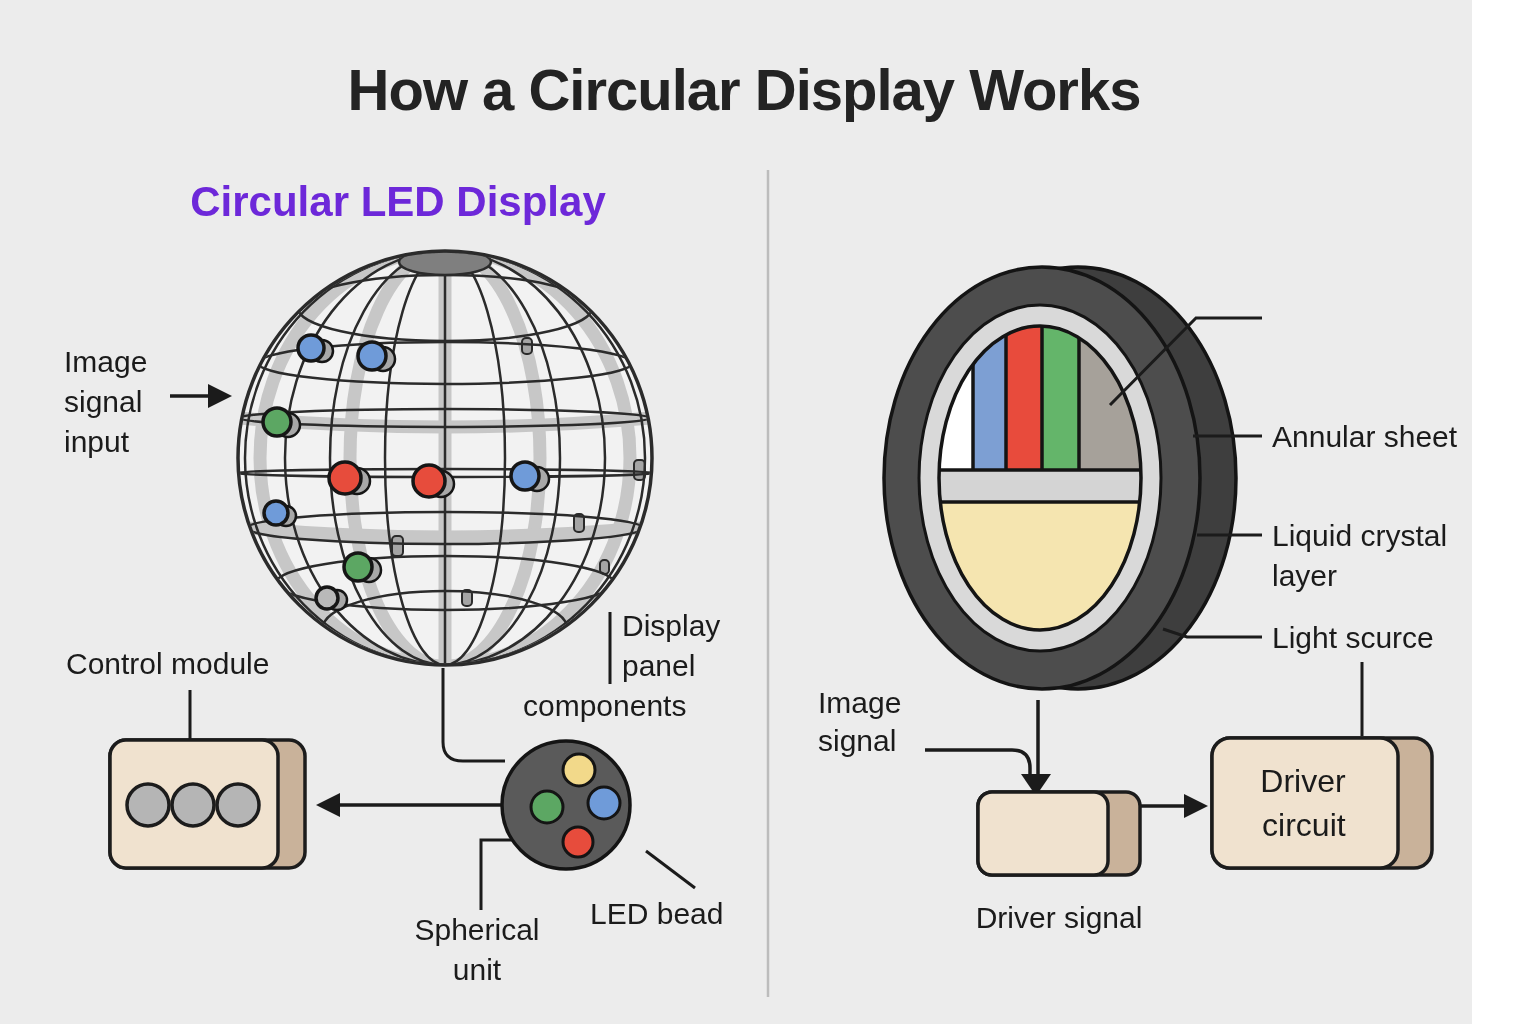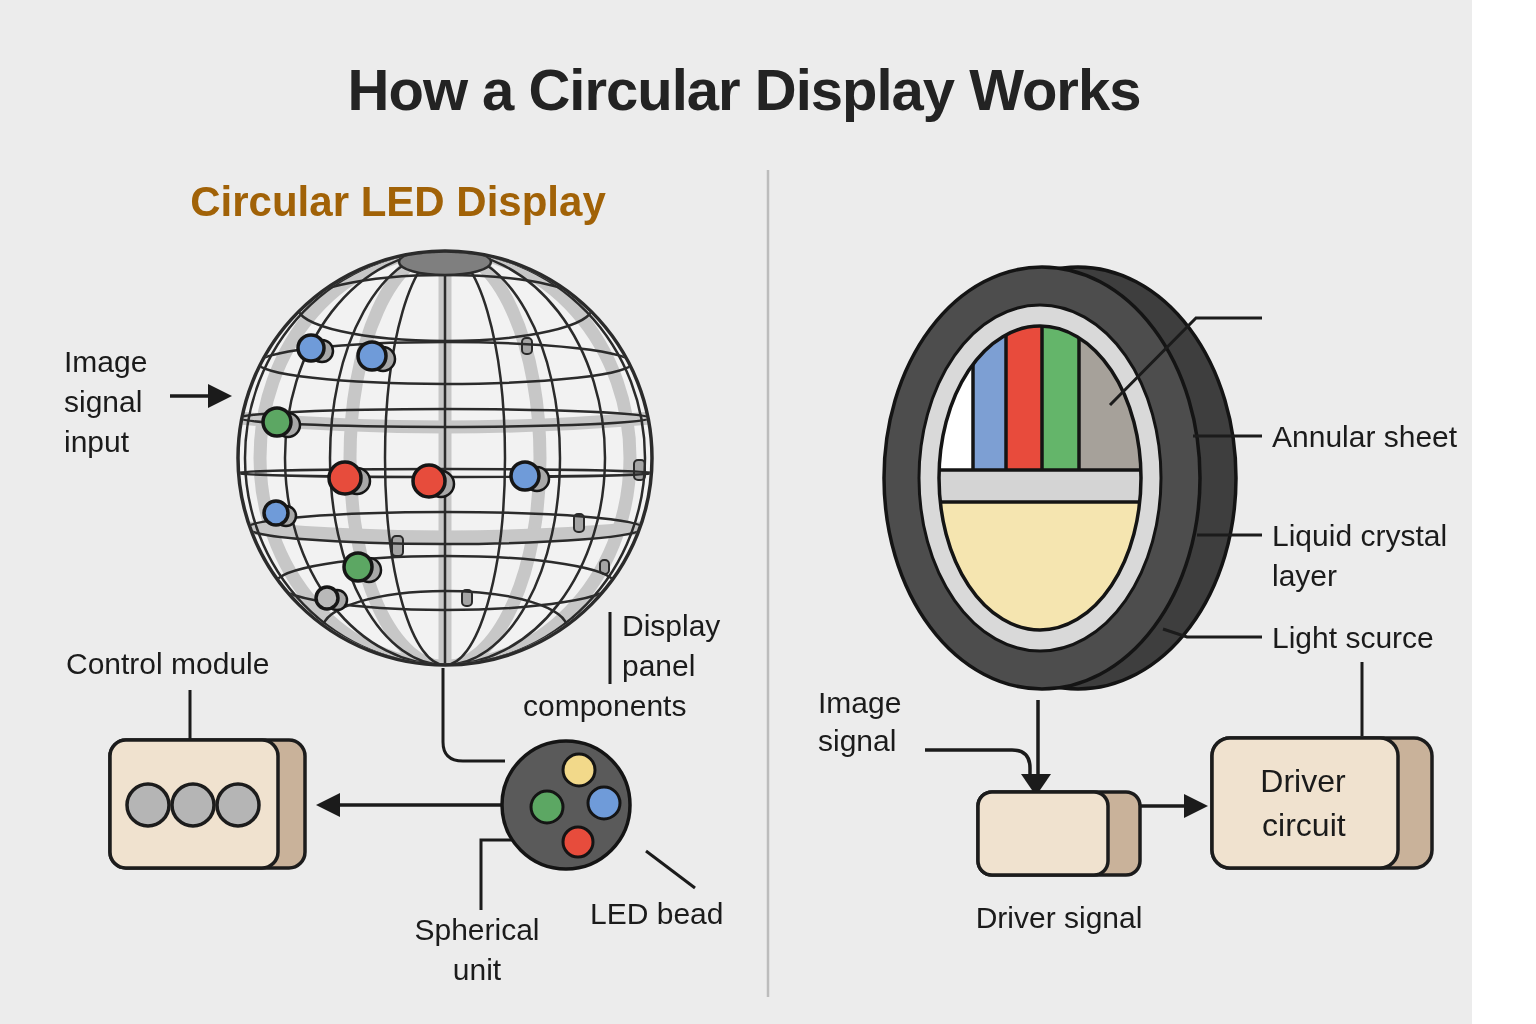--- a/index.html
+++ b/index.html
@@ -10,21 +10,21 @@
     color:#1b1b1b;
   }
   .stage svg{position:absolute;left:0;top:0;}
   .label{position:absolute;font-size:30px;line-height:40px;white-space:nowrap;}
   .title{
     position:absolute;top:56px;left:744px;transform:translateX(-50%);
     font-size:58px;font-weight:700;letter-spacing:-1px;color:#232323;white-space:nowrap;
   }
   .heading{
     position:absolute;top:178px;transform:translateX(-50%);
-    font-size:42px;font-weight:700;color:#a16207;white-space:nowrap;
+    font-size:42px;font-weight:700;color:#6d28d9;white-space:nowrap;
   }
   .center-text{text-align:center;transform:translateX(-50%);}
   .box-text{
     position:absolute;left:1303px;top:803px;transform:translate(-50%,-50%);
     font-size:32px;line-height:44px;text-align:right;white-space:nowrap;
   }
 </style>
 </head>
 <body>
 

